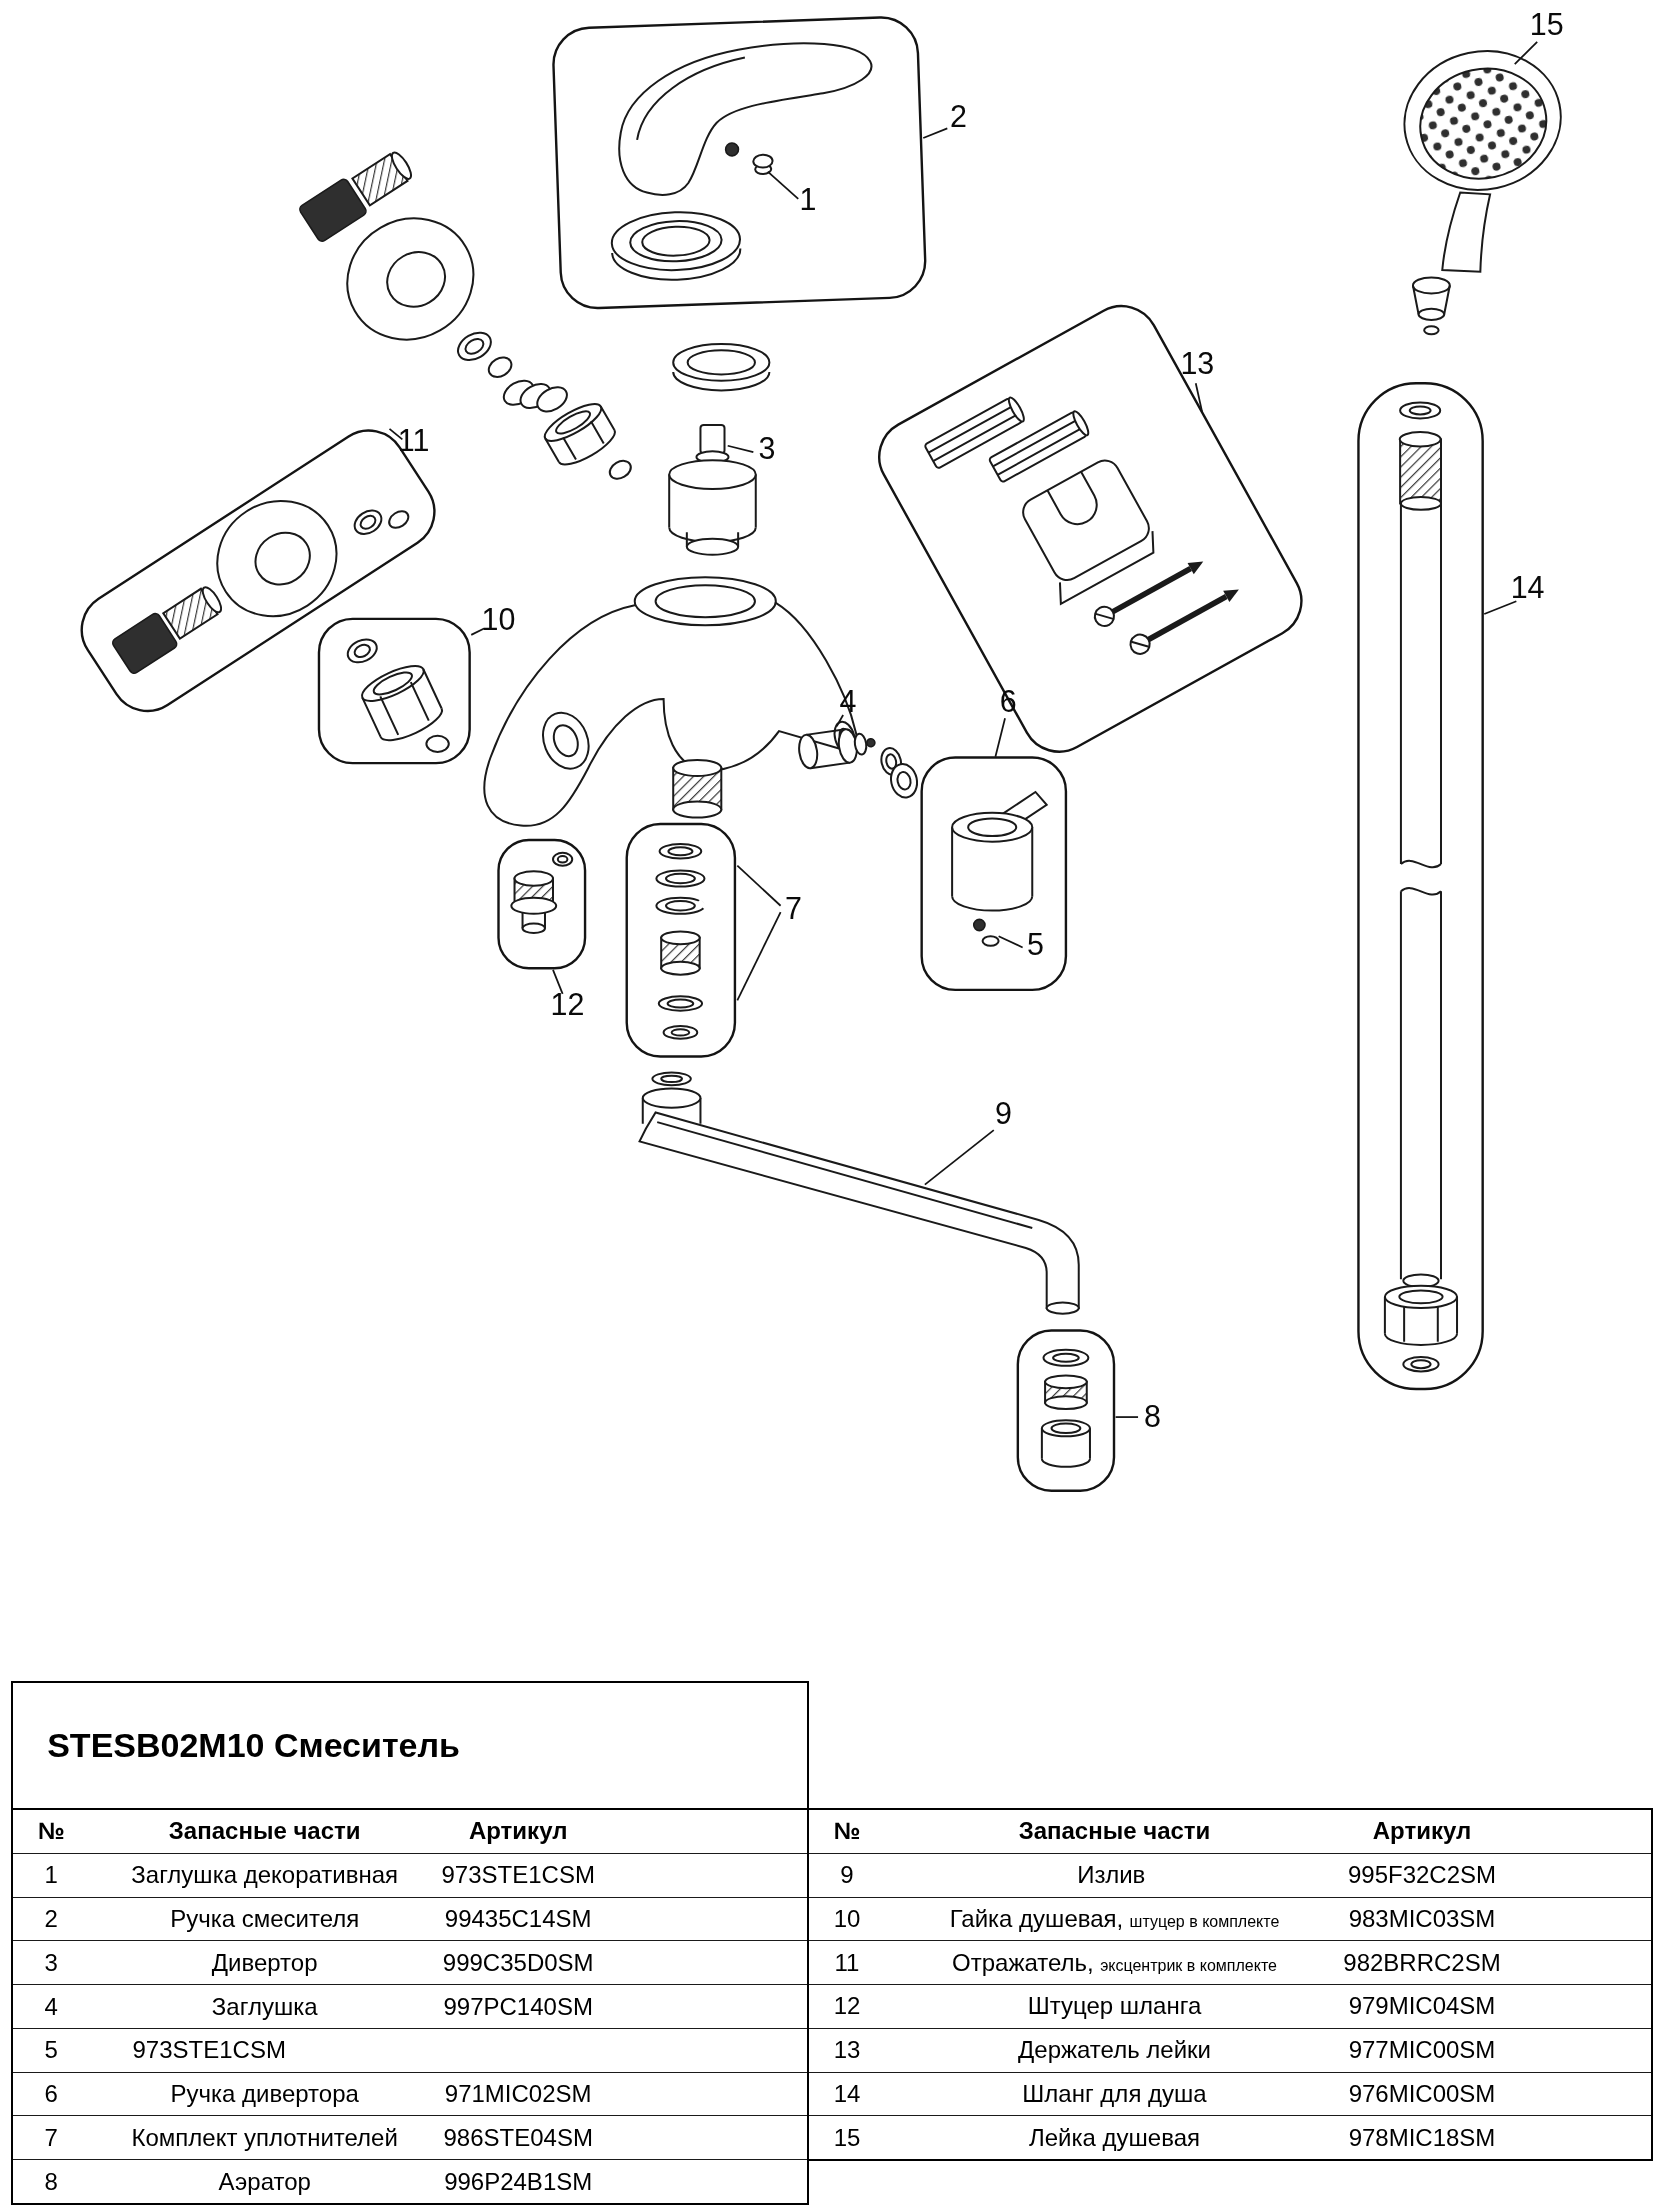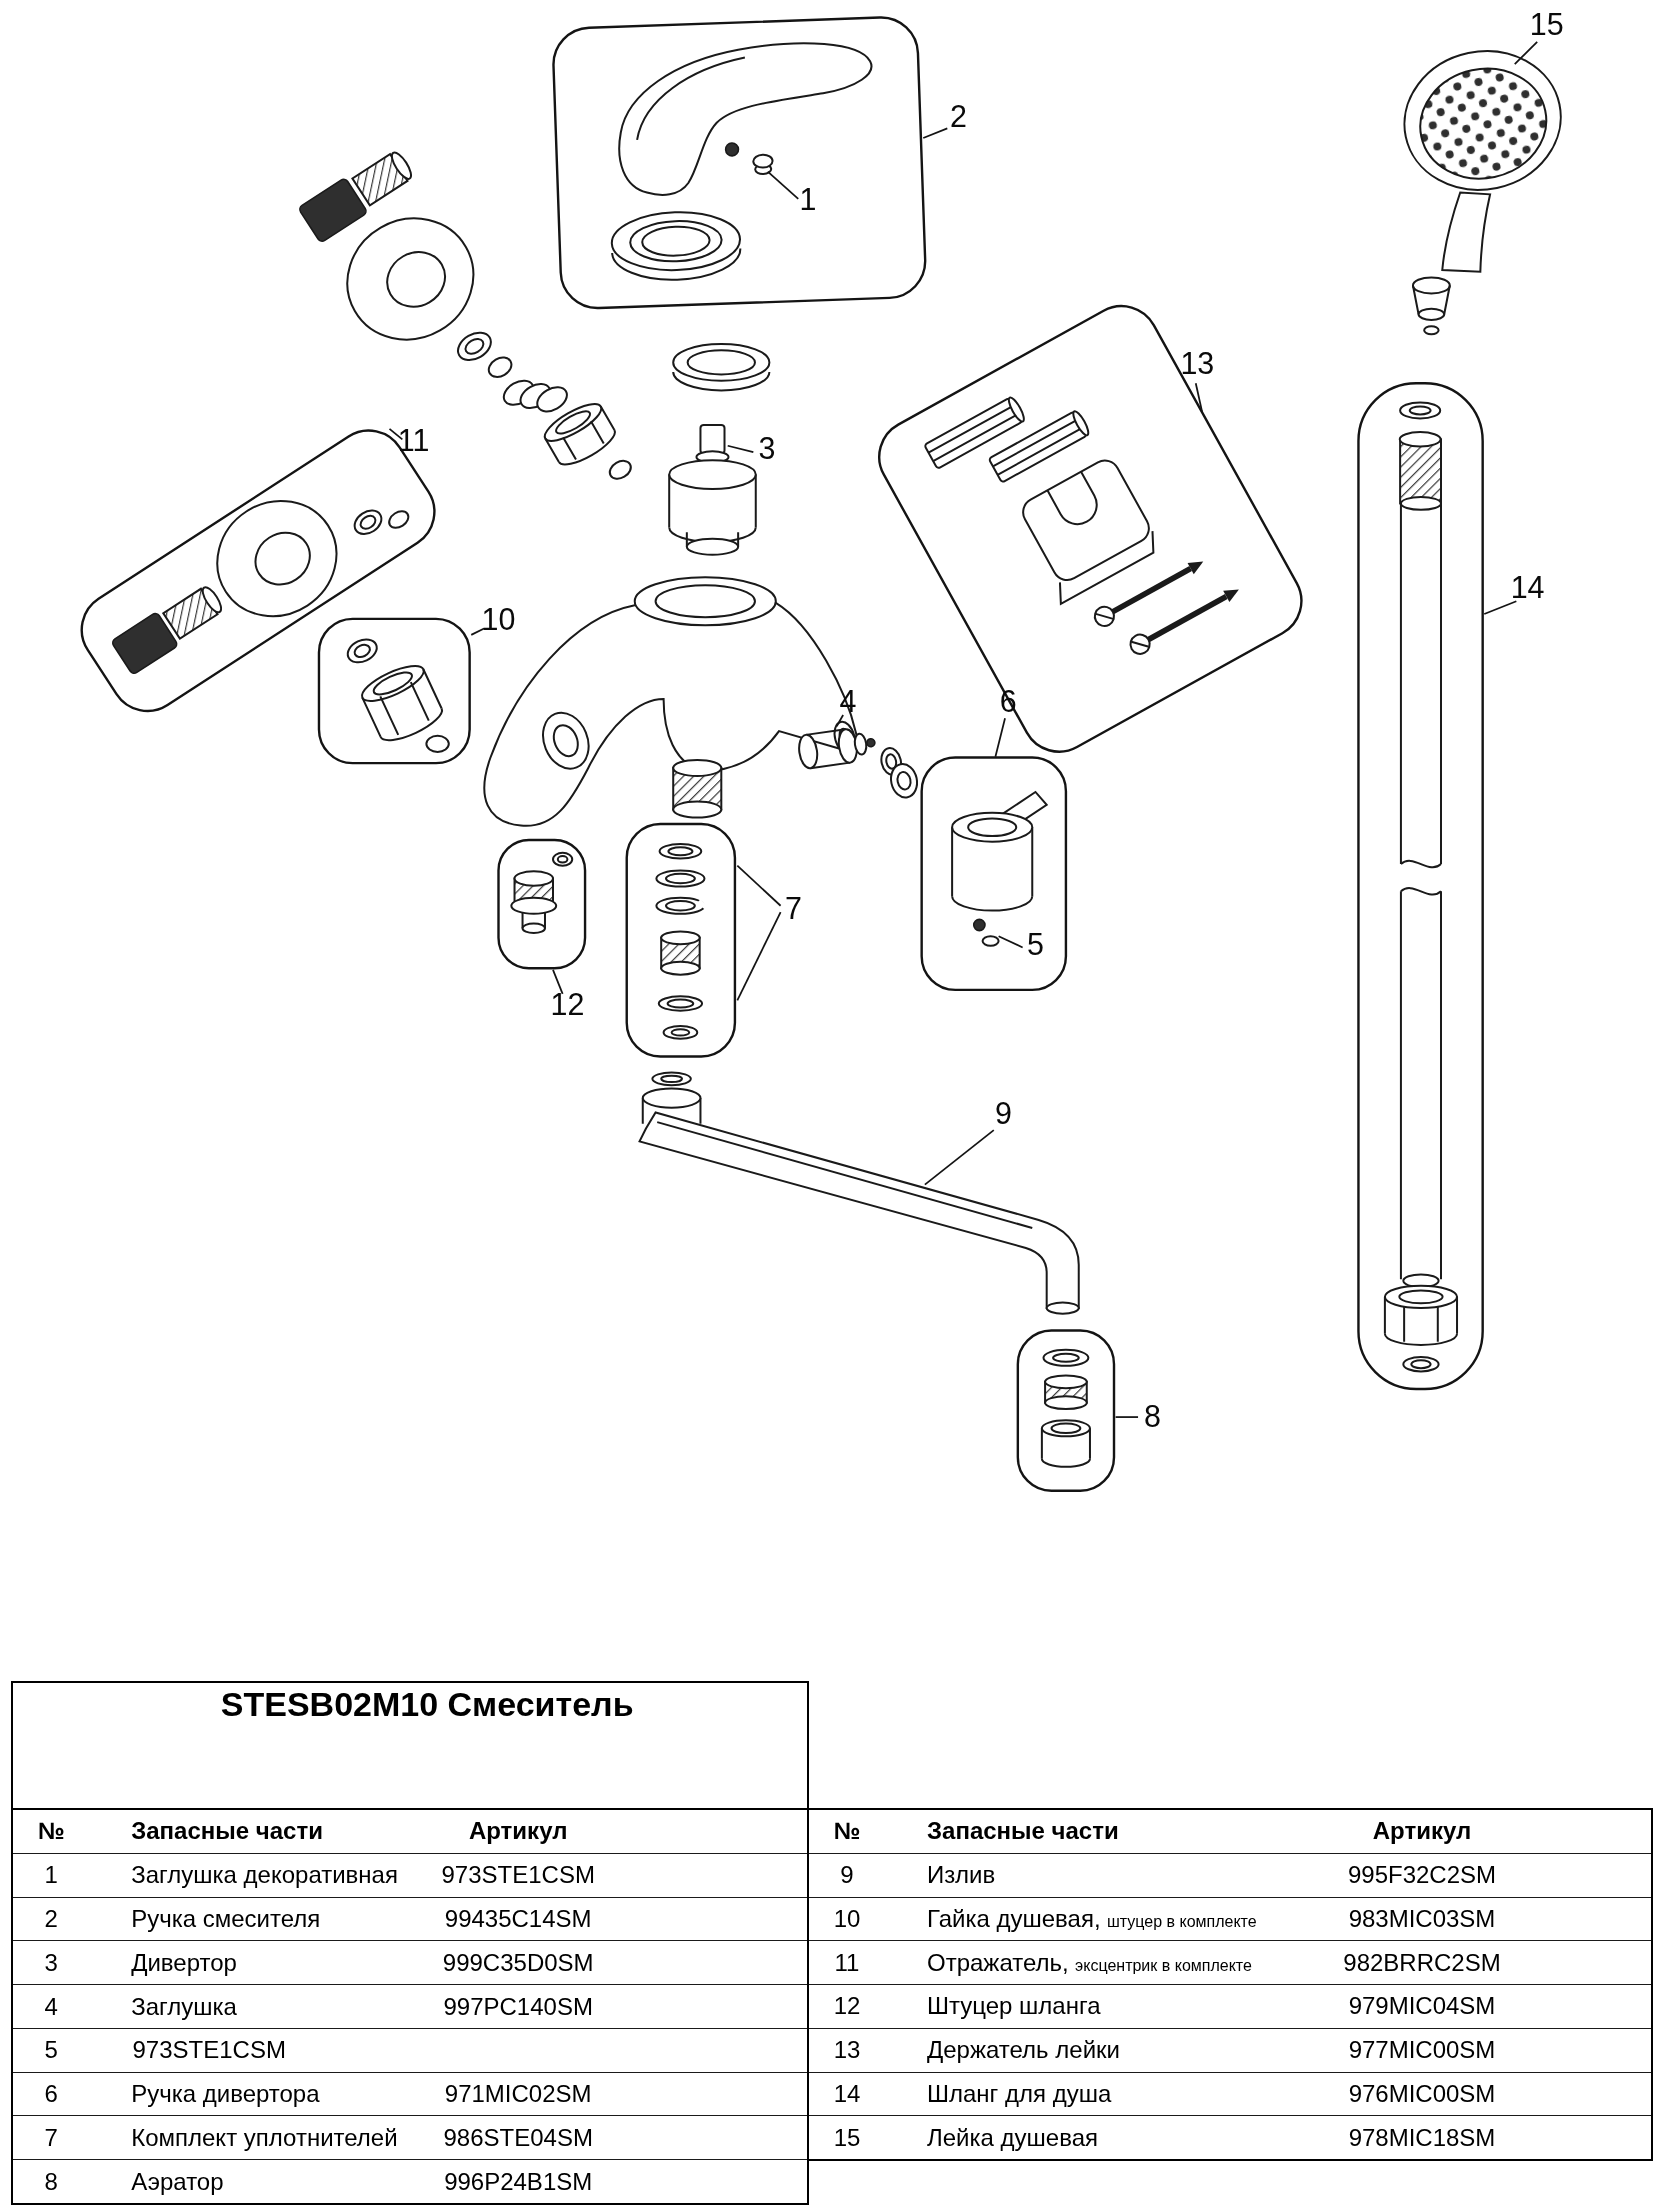--- a/index.html
+++ b/index.html
@@ -14,37 +14,37 @@
   .ln { fill:none; stroke:#1a1a1a; stroke-width:2.5; }
   .dk { fill:#2f2f2f; stroke:#1a1a1a; stroke-width:2; }
   .gbox { fill:#ffffff; stroke:#141414; stroke-width:3; }
   .leader { stroke:#141414; stroke-width:2.2; fill:none; }
   .callout { font-size:38px; fill:#0a0a0a; text-anchor:middle; font-family:"Liberation Sans",sans-serif; }
 
   
   .title-box {
     position:absolute; left:11.2px; top:1681px; width:798px; height:127px;
     border:2.4px solid #000; border-bottom:none; box-sizing:border-box;
-    display:flex; flex-direction:row; justify-content:center;
+    display:flex; flex-direction:column; justify-content:center;
     padding-left:34px; font-size:34px; font-weight:bold; line-height:43px;
   }
   .tbox {
     position:absolute; box-sizing:border-box; border:2.4px solid #000;
     display:flex; flex-direction:column; font-size:24px;
   }
   .tableL { left:11.2px;  top:1808px; width:798px;  height:397px; }
   .tableR { left:809px; top:1808px; width:844px; height:353px; border-left:none; }
   .trow {
     flex:1; display:flex; align-items:center;
     border-bottom:1.6px solid #1a1a1a; box-sizing:border-box;
   }
   .trow:last-child { border-bottom:none; }
   .thead { font-weight:bold; }
   .c-num  { width:76px; text-align:center; flex-shrink:0; }
-  .c-name { padding-left:42px; box-sizing:border-box; flex-shrink:0; }
+  .c-name { padding-left:42px; box-sizing:border-box; flex-shrink:0;text-align:center; }
   .tableL .c-name { width:309px; }
   .tableR .c-name { width:417px; }
   .c-art  { width:240px; text-align:center; flex-shrink:0; }
   .sp { flex:1; }
   .small-inline { font-size:16px; margin-left:6.4px; }
 </style>
 </head>
 <body>
 
 <div class="page">

